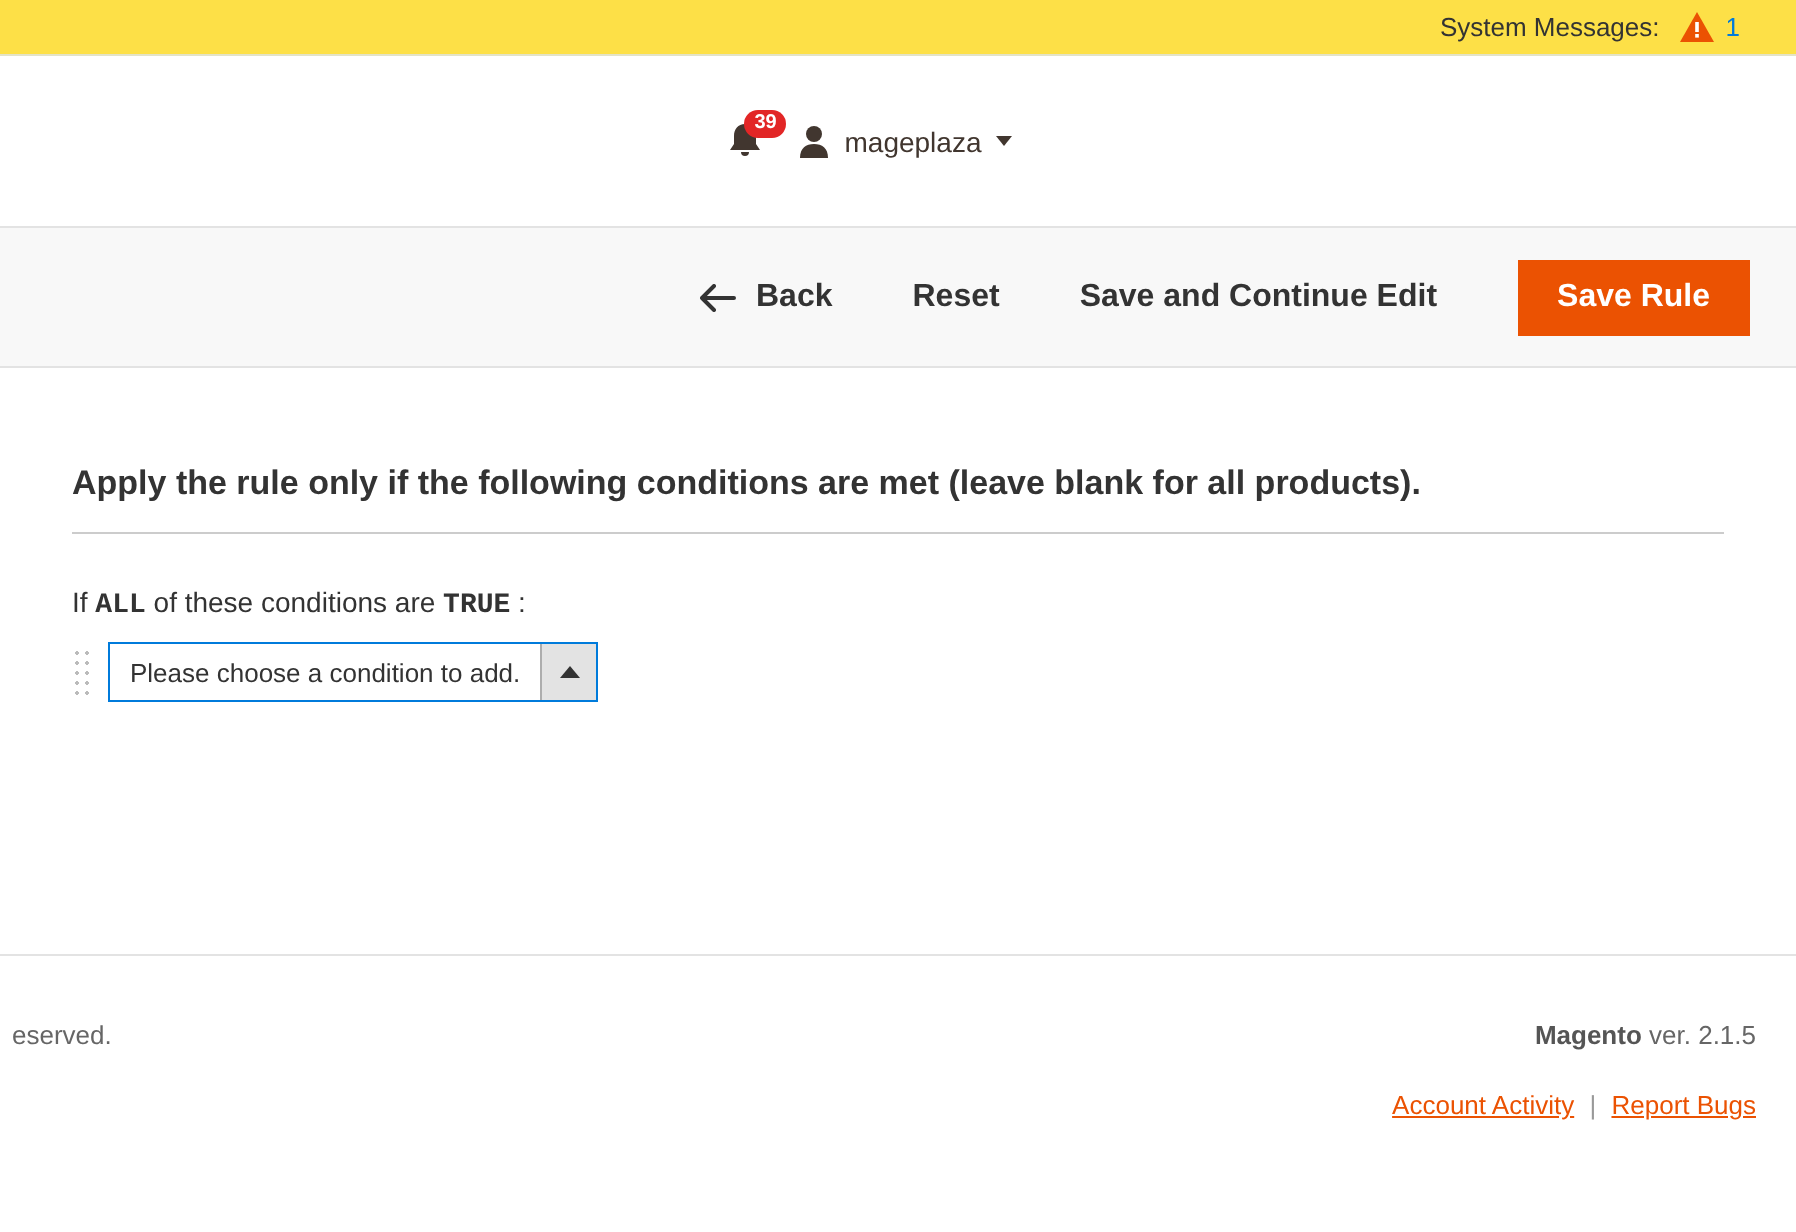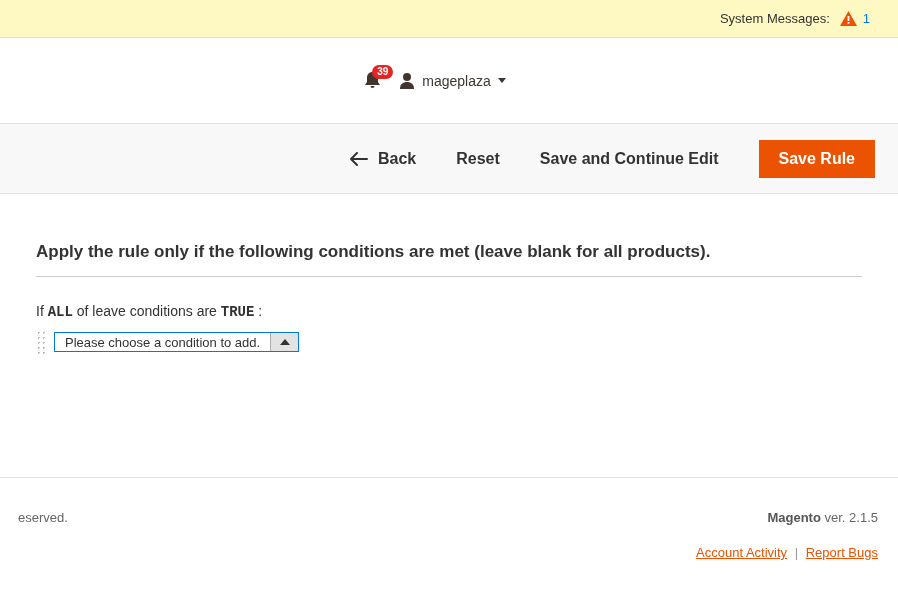--- a/index.html
+++ b/index.html
@@ -7,22 +7,22 @@
       font-family: 'Helvetica Neue', Helvetica, Arial, sans-serif;
       font-size: 13px;
       color: #333;
       width: 898px;
       height: 616px;
       background: #fff;
       position: relative;
       overflow: hidden;
     }
     .system-messages-bar {
-      background: #fef9c3;
-      height: 38px;
+      background: #fde047;
+      height: 28px;
       display: flex;
       justify-content: flex-end;
       align-items: center;
       padding-right: 28px;
       border-bottom: 1px solid #e3e3c7;
     }
     .warning-icon {
       margin: 0 6px 0 10px;
       color: #eb5202;
     }
@@ -145,21 +145,21 @@
       background-image:
         radial-gradient(circle, #bbb 1px, transparent 1px);
       background-size: 5px 5px;
       background-position: 0 0;
     }
     .condition-select {
       display: flex;
       align-items: stretch;
       border: 1px solid #007bdb;
       background: #fff;
-      height: 20px;
+      height: 30px;
     }
     .condition-select-text {
       padding: 0 10px;
       font-size: 13px;
       color: #333;
       display: flex;
       align-items: center;
       min-width: 196px;
       cursor: pointer;
       position: relative;
@@ -191,21 +191,21 @@
       cursor: pointer;
     }
     .footer-sep {
       position: absolute;
       left: 0; right: 0;
       top: 477px;
       border-top: 1px solid #e3e3e3;
     }
     .footer {
       position: absolute;
-      left: 16px; right: 0;
+      left: 4px; right: 0;
       top: 500px;
       padding: 10px 20px 0 2px;
       display: flex;
       justify-content: space-between;
       align-items: flex-start;
       font-size: 13px;
     }
     .footer-left { color: #666; }
     .footer-right { text-align: right; color: #666; }
     .footer-brand { font-weight: 700; color: #555; }
@@ -266,21 +266,21 @@
   </div>
   <span class="action-link">Reset</span>
   <span class="action-link">Save and Continue Edit</span>
   <button class="primary-btn">Save Rule</button>
 </div>
 
 <div class="content">
   <div class="section-title">Apply the rule only if the following conditions are met (leave blank for all products).</div>
 
   <div class="condition-sentence">
-    <span>If </span><span class="bold">ALL</span><span>  of leave conditions are </span><span class="bold">TRUE</span><span> :</span>
+    <span>If </span><span class="bold">ALL</span><span>  of these conditions are </span><span class="bold">TRUE</span><span> :</span>
   </div>
 
   <div class="condition-row">
     <div class="dotted-handle"></div>
     <div class="condition-select">
       <div class="condition-select-text">Please choose a condition to add.</div>
       <div class="condition-select-toggle">
         <div class="up-triangle"></div>
       </div>
     </div>

